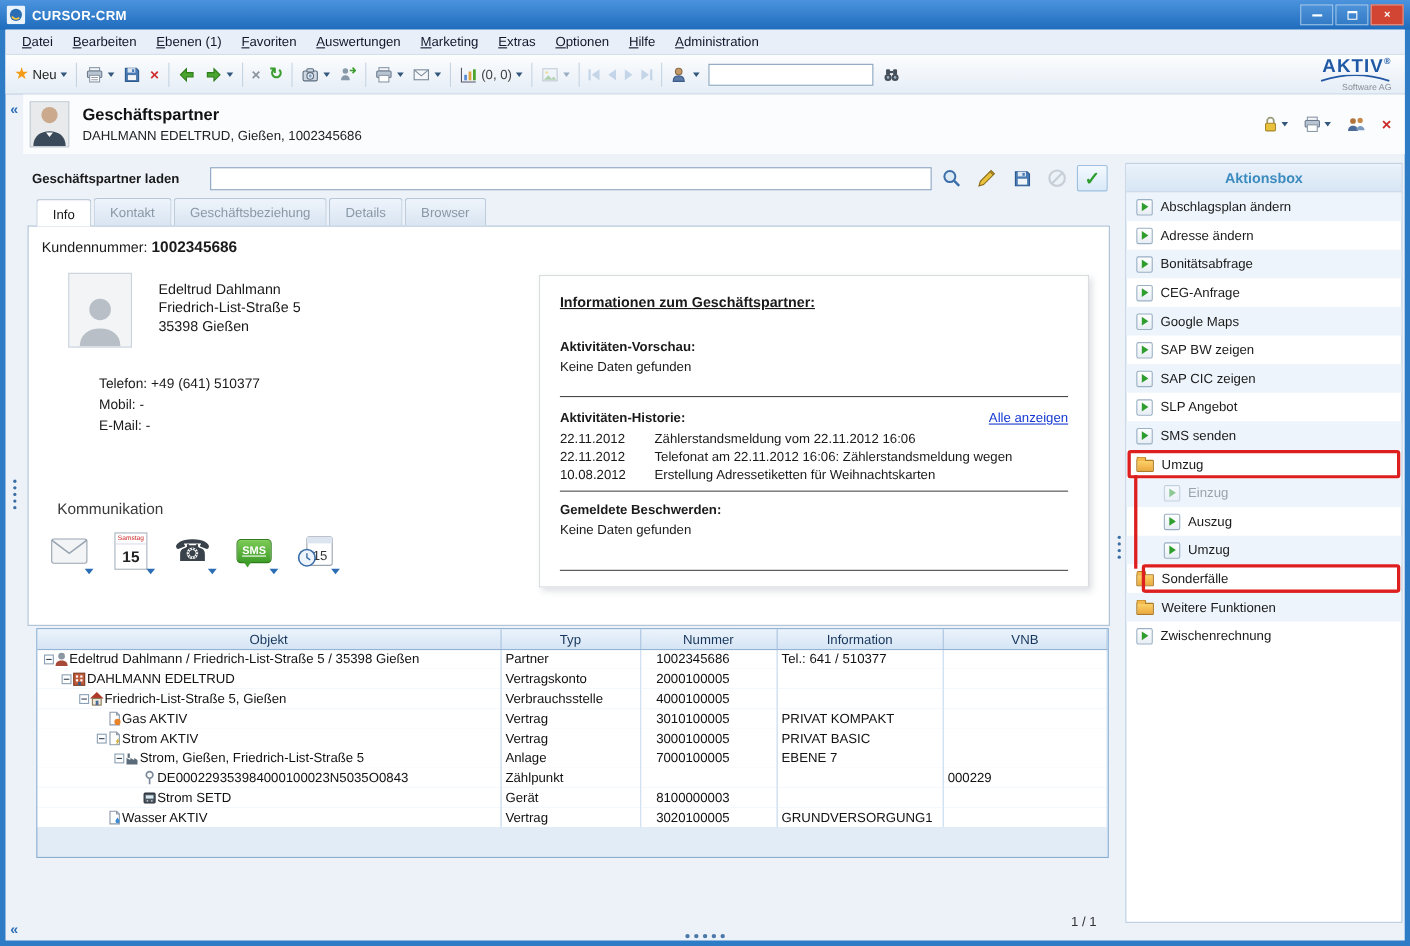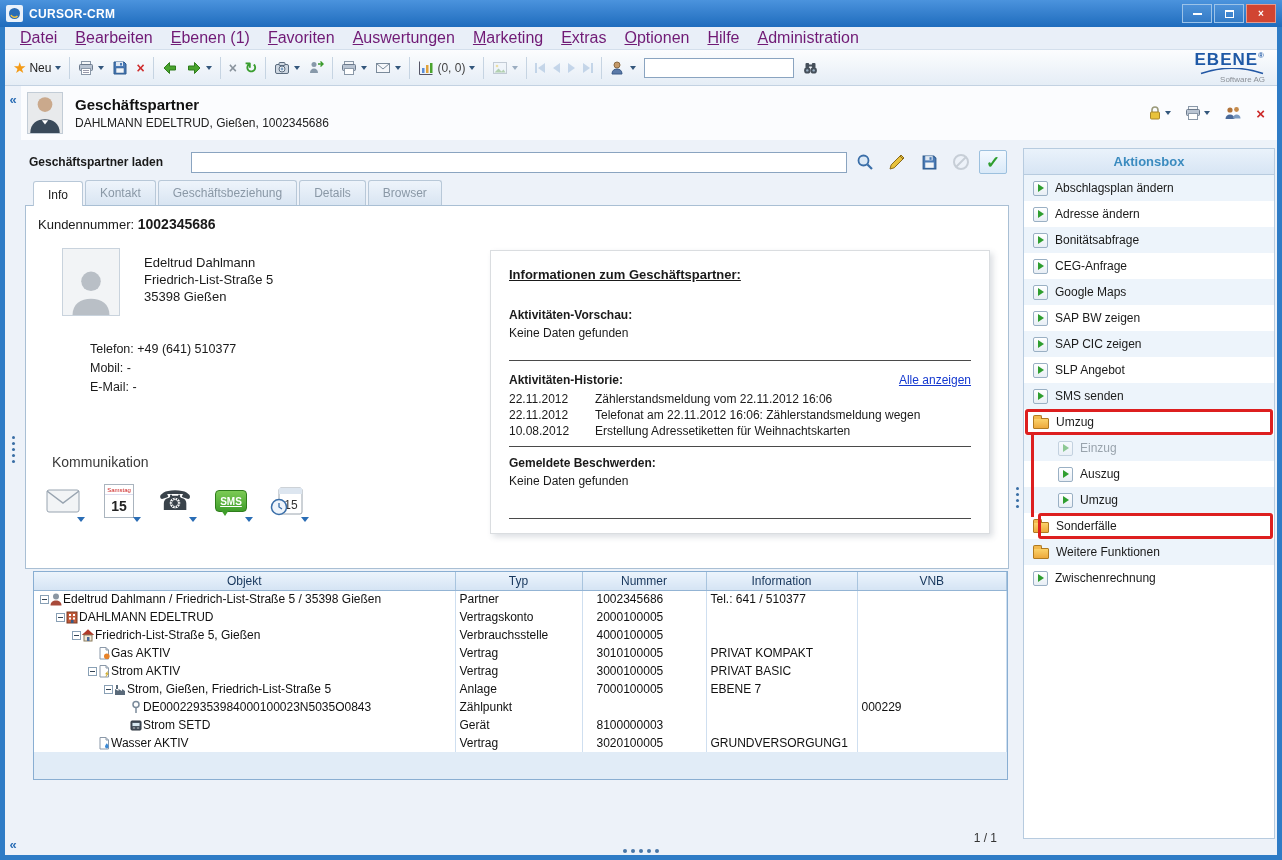--- a/index.html
+++ b/index.html
@@ -12,21 +12,21 @@
   .titletext { font-size:12px; font-weight:bold; letter-spacing:.3px; }
   .winbtns { margin-left:auto; display:flex; gap:2px; }
   .tbb { width:30px; height:19px; border:1px solid #9cc3e8; display:flex; align-items:center; justify-content:center; color:#fff; font-size:10px; background:rgba(255,255,255,.06); }
   .tbb.close { background:#d14532; border-color:#e49a8e; font-weight:bold; }
   .min-glyph { width:9px; height:2px; background:#fff; }
   .max-glyph { width:9px; height:8px; border:1px solid #fff; border-top:2px solid #fff; }
 
   
   .chrome { flex:1; display:flex; flex-direction:column; background:#edf2f9; min-height:0; }
   .menubar { height:23px; background:#e9eff8; border-bottom:1px solid #d4dfec; display:flex; align-items:center; padding-left:6px; }
-  .mi { display:inline-block; padding:12px 9px; font-size:16px; color:#701a75; cursor:default; }
+  .mi { display:inline-block; padding:12px 9px; font-size:12px; color:#0f172a; cursor:default; }
   .mi::first-letter { text-decoration:underline; }
 
   
   .toolbar { height:36px; background:linear-gradient(#fcfdfe,#e5edf6); border-bottom:1px solid #c3d2e2; display:flex; align-items:center; padding:0 4px; }
   .tbtn { display:flex; align-items:center; gap:3px; padding:3px 4px; border-radius:2px; }
   .tlabel { font-size:12px; color:#222; }
   .coords { color:#444; }
   .caret { width:0; height:0; border-left:3px solid transparent; border-right:3px solid transparent; border-top:4px solid #33577c; margin-left:1px; }
   .tsep { width:1px; height:22px; background:#c6d4e2; margin:0 4px; }
   .glyph { font-size:14px; line-height:14px; }
@@ -359,21 +359,21 @@
               <rect x="9.4" y="3" width="3.6" height="5" rx="1" fill="#454f5a"></rect>
               <rect x="6.5" y="4.5" width="3" height="2" fill="#454f5a"></rect>
               <circle cx="4.8" cy="10.4" r="3.2" fill="#454f5a"></circle>
               <circle cx="11.2" cy="10.4" r="3.2" fill="#454f5a"></circle>
               <circle cx="4.8" cy="10.4" r="1.2" fill="#9ab0c4"></circle>
               <circle cx="11.2" cy="10.4" r="1.2" fill="#9ab0c4"></circle>
             </svg>
           </span>
       </div>
       <div class="logo">
-        <span class="logoname"><span>EBENE</span><sup>®</sup></span>
+        <span class="logoname"><span>AKTIV</span><sup>®</sup></span>
         <svg width="66" height="7" viewBox="0 0 66 7">
             <path d="M2 5.5 Q 33 -5 64 5.5" stroke="#2257a4" fill="none" stroke-width="1.6"></path>
           </svg>
         <span class="logosub">Software AG</span>
       </div>
     </div>
 
     <div class="bodyrow">
 
       <div class="left-strip">

